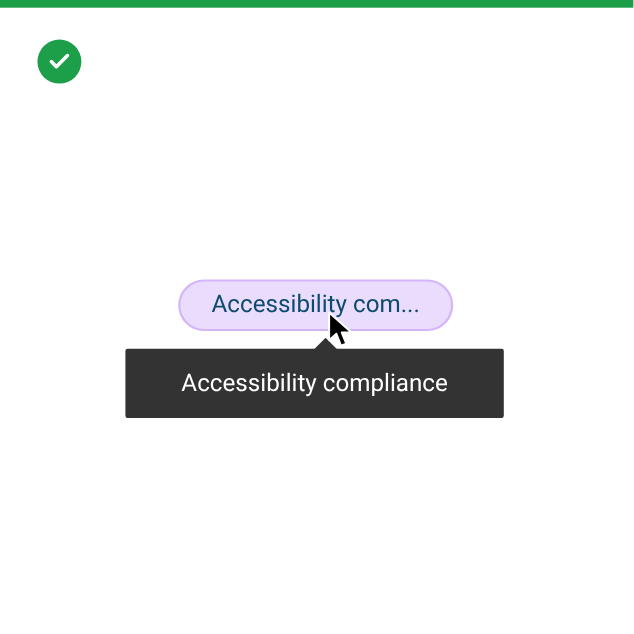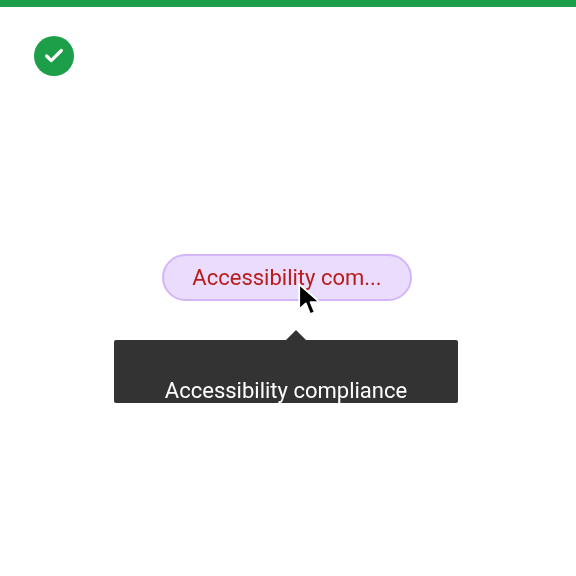--- a/index.html
+++ b/index.html
@@ -36,41 +36,40 @@
       top: 254px;
       left: 162px;
       width: 250px;
       height: 47px;
       background: #eadcfc;
       border: 2px solid #d5b5fa;
       border-radius: 999px;
       display: flex;
       align-items: center;
       justify-content: center;
-      color: #b91c1c;
+      color: #0c4a6e;
       font-size: 22px;
       font-weight: 400;
       white-space: nowrap;
       overflow: hidden;
       cursor: pointer;
     }
     .tooltip {
       position: absolute;
       top: 317px;
       left: 114px;
       width: 344px;
       height: 63px;
       background: #333333;
       color: #ffffff;
       font-size: 22px;
       display: flex;
-      align-items: flex-end;
+      align-items: center;
       justify-content: center;
       border-radius: 2px;
-      margin-top: 23px;
     }
     .tooltip::before {
       content: '';
       position: absolute;
       top: -10px;
       left: 170px;
       width: 0;
       height: 0;
       border-left: 12px solid transparent;
       border-right: 12px solid transparent;

